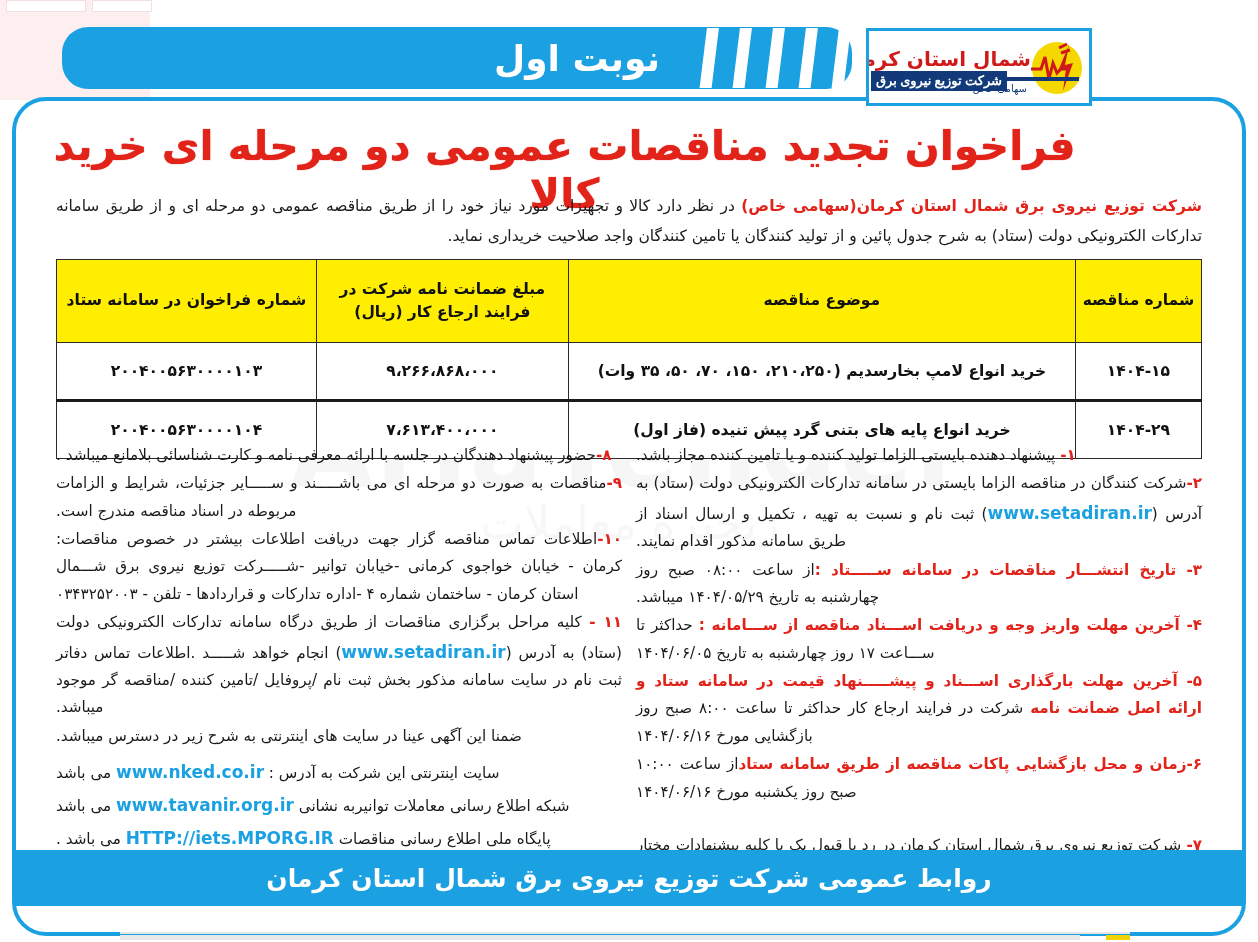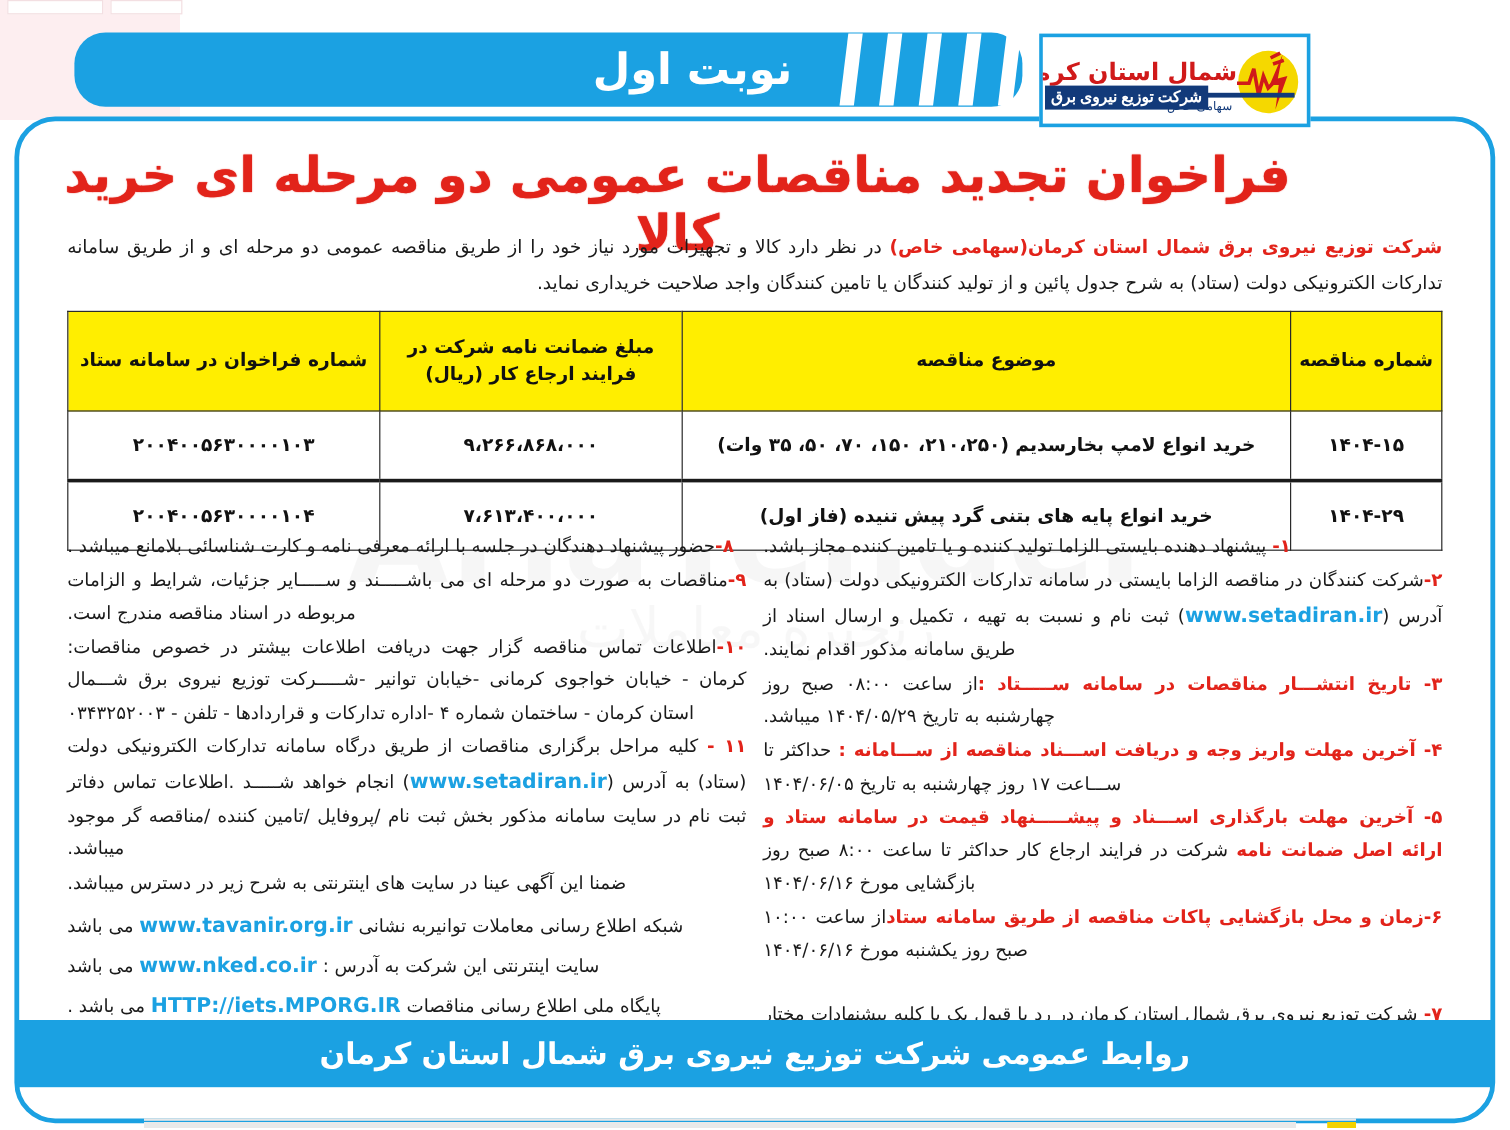--- a/index.html
+++ b/index.html
@@ -308,24 +308,24 @@
         <div class="note">
           <span class="n">۱۱ -</span><span> کلیه مراحل برگزاری مناقصات از طریق درگاه سامانه تدارکات الکترونیکی دولت (ستاد) به آدرس (</span><span class="lnk">www.setadiran.ir</span><span>) انجام خواهد شـــــد .اطلاعات تماس دفاتر ثبت نام در سایت سامانه مذکور بخش ثبت نام /پروفایل /تامین کننده /مناقصه گر موجود میباشد.</span>
         </div>
 
         <div class="note">
           <span>ضمنا این آگهی عینا در سایت های اینترنتی به شرح زیر در دسترس میباشد.</span>
         </div>
 
         <div class="sites">
           <div class="line">
-            <span>شبکه اطلاع رسانی معاملات توانیربه نشانی </span><span class="lnk">www.tavanir.org.ir</span><span> می باشد</span>
+            <span>سایت اینترنتی این شرکت به آدرس : </span><span class="lnk">www.nked.co.ir</span><span> می باشد</span>
           </div>
           <div class="line">
-            <span>سایت اینترنتی این شرکت به آدرس : </span><span class="lnk">www.nked.co.ir</span><span> می باشد</span>
+            <span>شبکه اطلاع رسانی معاملات توانیربه نشانی </span><span class="lnk">www.tavanir.org.ir</span><span> می باشد</span>
           </div>
           <div class="line">
             <span>پایگاه ملی اطلاع رسانی مناقصات </span><span class="lnk">HTTP://iets.MPORG.IR</span><span> می باشد .</span>
           </div>
         </div>
       </div>
     </div>
   </div>
 
   <div class="footer-bar">

